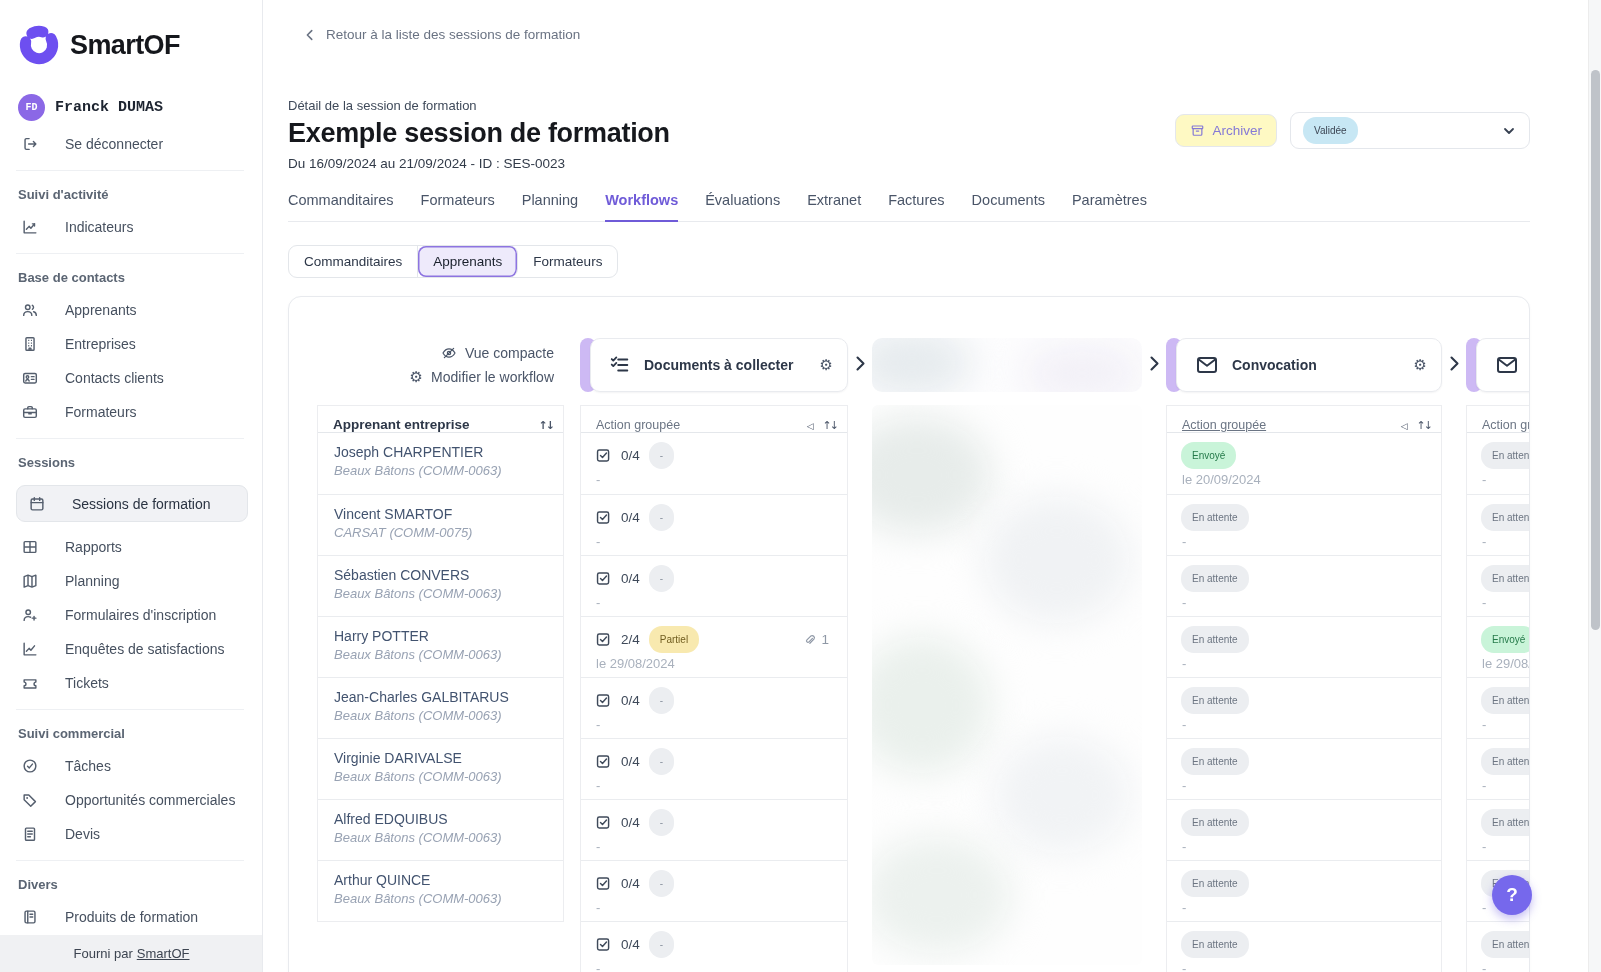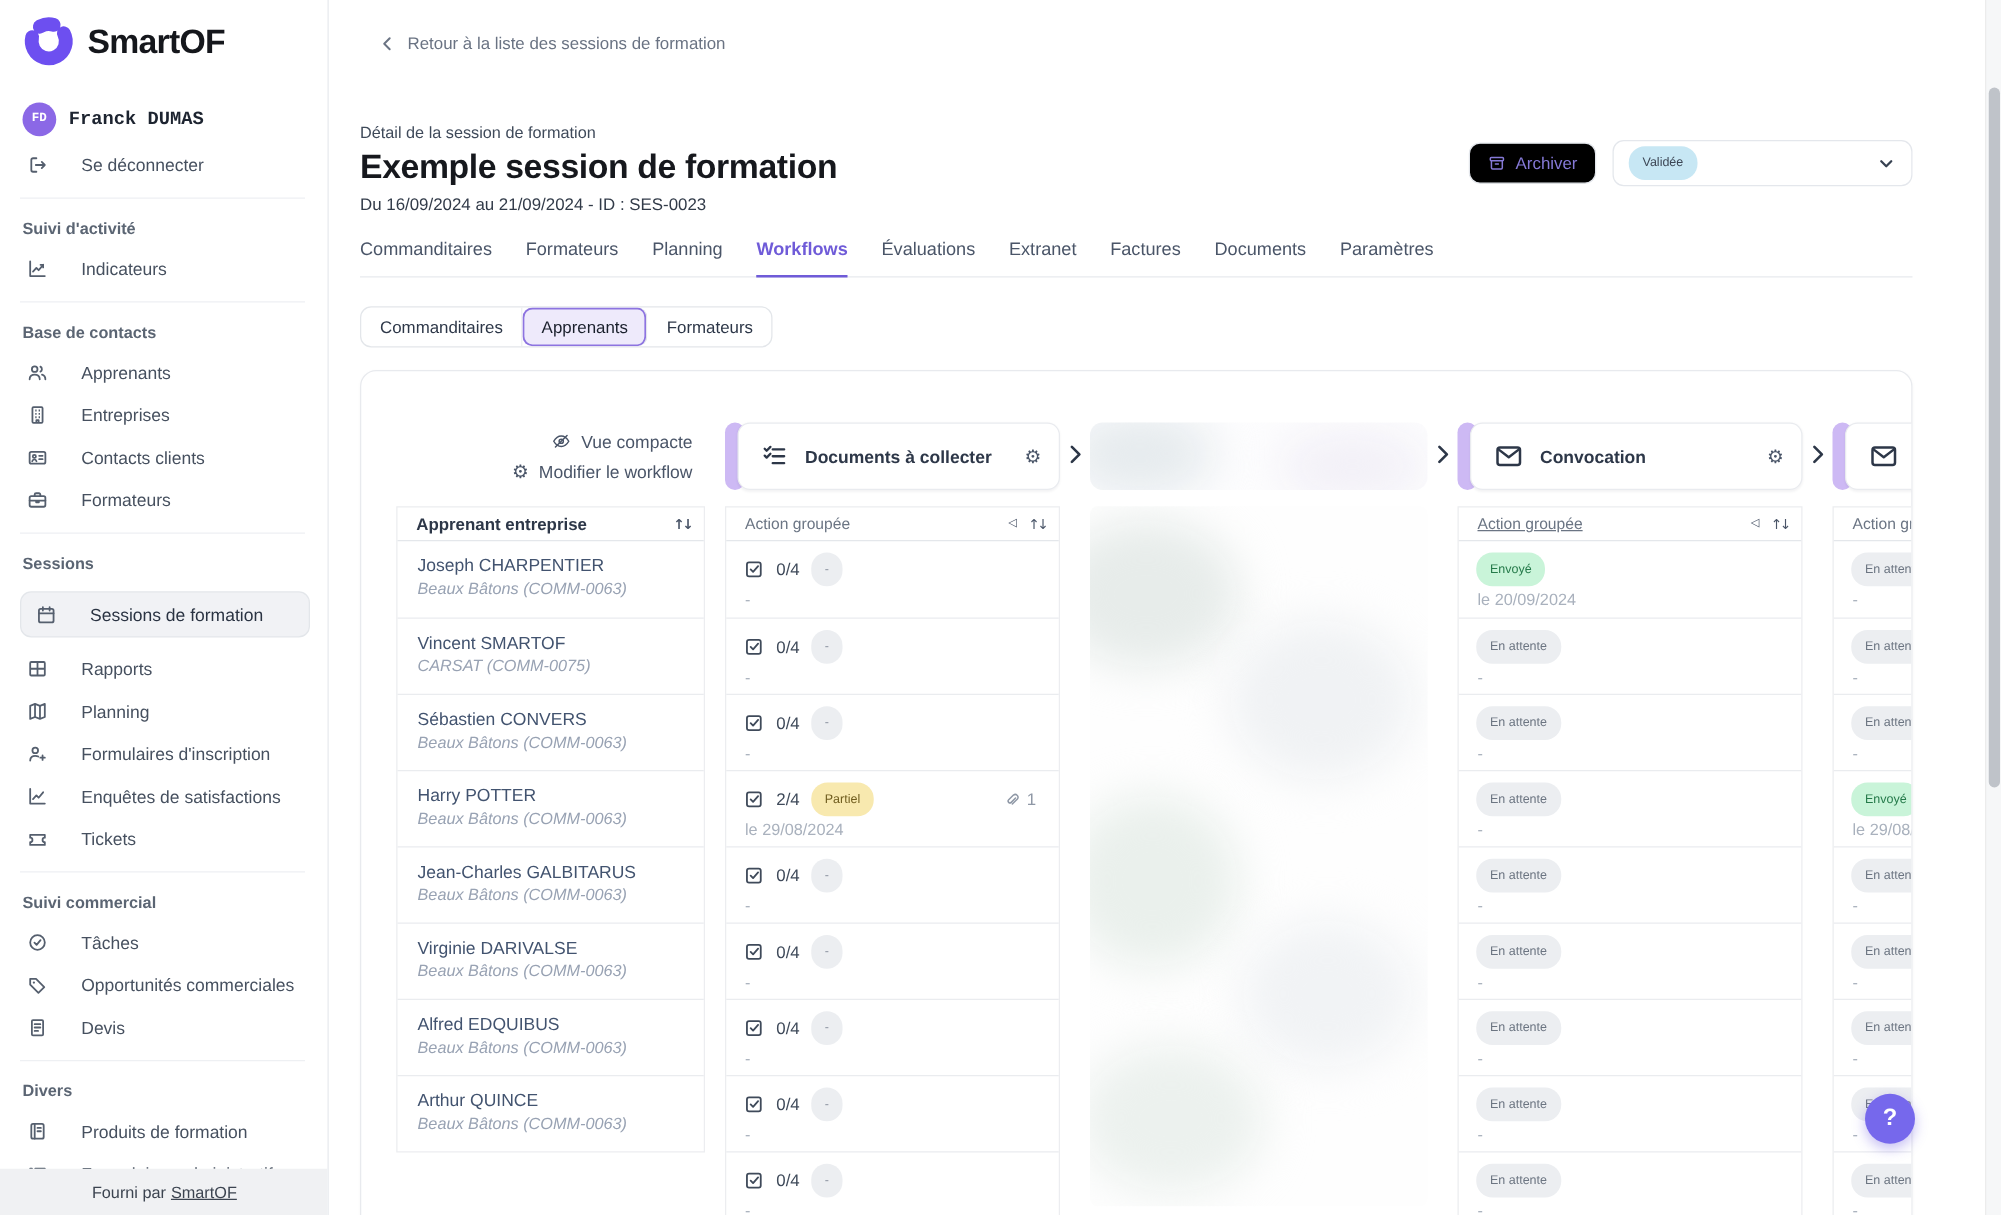--- a/index.html
+++ b/index.html
@@ -3,21 +3,21 @@
 <meta charset="utf-8">
 <style>
   * { margin:0; padding:0; box-sizing:border-box; }
   html,body { width:1601px; height:972px; overflow:hidden; background:#fff;
     font-family:"Liberation Sans","DejaVu Sans",sans-serif; color:#2d3748; }
 
   .app { position:relative; width:1601px; height:972px; }
 
   
   .sidebar { position:absolute; left:0; top:0; width:263px; height:972px;
-    border-right:1px solid #e8eaee; background:#fff; padding:10px 14px 0 16px; overflow:hidden; }
+    border-right:1px solid #e8eaee; background:#fff; padding:22px 14px 0 16px; overflow:hidden; }
   .logo-row { display:flex; align-items:center; gap:10px; margin:2px 0 4px 2px; }
   .logo-mark { width:42px; height:42px; }
   .logo-text { font-size:27px; font-weight:800; color:#15171c; letter-spacing:-0.6px; }
   .user-row { display:flex; align-items:center; gap:10px; margin:28px 0 0 2px;font-family:Liberation Mono, monospace; }
   .avatar { width:27px; height:27px; border-radius:50%; background:#8b68e6; color:#fff;
     font-size:10px; font-weight:700; display:flex; align-items:center; justify-content:center; }
   .user-name { font-size:15px; font-weight:700; color:#1d2430; }
   .sitem { display:flex; align-items:center; gap:26px; margin:15px 0 0 4px; font-size:14px; color:#46505f; cursor:pointer; }
   .sitem .sic { width:19px; height:19px; color:#555f6e; display:flex; align-items:center; justify-content:center; flex:0 0 auto; }
   .sitem.active { background:#f1f2f5; border:1px solid #e3e6ea; border-radius:9px; padding:8px 10px; margin-left:0; color:#2a3342; }
@@ -31,21 +31,21 @@
   .main { position:absolute; left:263px; top:0; width:1338px; height:972px; padding:0 71px 0 25px; }
   .back-row { display:flex; align-items:center; gap:9px; margin:27px 0 0 15px;
     font-size:13.5px; color:#6a7383; cursor:pointer; }
   .back-row svg { color:#6a7383; }
 
   .header-row { display:flex; justify-content:space-between; align-items:flex-start; margin-top:56px; }
   .eyebrow { font-size:13px; color:#3f4a5a; }
   .page-title { font-size:27px; font-weight:700; color:#16181d; margin-top:5px; letter-spacing:-0.3px; }
   .subtitle { font-size:13.5px; color:#323b49; margin-top:7px; }
   .hdr-actions { display:flex; align-items:center; gap:13px; margin-top:14px; }
-  .btn-archive { display:flex; align-items:flex-end; gap:7px; padding:8px 14px; background:#000000;
+  .btn-archive { display:flex; align-items:flex-end; gap:7px; padding:8px 14px; background:#fef9c3;
     border:1px solid #e4e7ec; border-radius:9px; font-size:13.5px; color:#8579d6; cursor:pointer; }
   .status-select { width:240px; height:37px; border:1px solid #e4e7ec; border-radius:9px; background:#fff;
     display:flex; align-items:center; padding:0 12px; cursor:pointer; justify-content:space-between; }
   .pill { display:inline-block; padding:8px 11px; border-radius:13px; font-size:10px; white-space:nowrap; }
   .b-info { background:#c7e7f4; color:#3c4654; }
   .b-success { background:#c9f4d9; color:#257a4a; }
   .b-warning { background:#f8e9af; color:#705d1f; }
   .b-pending { background:#eceef1; color:#6c7582; }
   .b-empty { background:#eceef1; color:#8b93a0; }
 
@@ -74,21 +74,21 @@
   .colcard { height:54px; margin-bottom:13px; display:flex; align-items:center; position:relative; }
   .accent { position:absolute; left:0; top:0; width:16px; height:54px; border-radius:8px; background:#cdb9f4; }
   .cardbody { position:relative; margin-left:10px; height:54px; flex:1; background:#fff; border:1px solid #e9ebef;
     border-radius:10px; box-shadow:0 1px 2px rgba(16,24,40,.05); display:flex; align-items:center; gap:13px; padding:0 14px 0 18px; }
   .coltitle { font-size:14px; font-weight:700; color:#2d3748; flex:1; white-space:nowrap; overflow:hidden; }
   .gear { font-family:"DejaVu Sans",sans-serif; font-size:15px; color:#4a5568; cursor:pointer; line-height:1; }
 
   .chevcell { width:24px; flex:0 0 auto; display:flex; justify-content:center; margin-top:17px; cursor:pointer; }
 
   .stable { border:1px solid #ecedf0; background:#fff; }
-  .thead { height:27px; display:flex; align-items:center; padding:0 10px 0 15px; border-bottom:1px solid #e4e7eb;
+  .thead { height:27px; display:flex; align-items:flex-end; padding:0 10px 0 15px; border-bottom:1px solid #e4e7eb;
     font-size:12.5px; color:#6b7584; }
   .thead .lbl { flex:1; cursor:pointer; }
   .thead .lbl.u { text-decoration:underline; }
   .thead.people { font-size:13.5px; font-weight:700; color:#2d3748; }
   .ticons { display:flex; align-items:center; gap:9px; color:#4a5568; }
   .tri { font-family:"DejaVu Sans",sans-serif; font-size:9px; cursor:pointer; }
   .sorter { font-family:"DejaVu Sans",sans-serif; font-size:11px; letter-spacing:-2px; cursor:pointer; }
 
   .row { height:61px; padding:10px 14px; border-top:1px solid #eaecef; cursor:pointer; }
   .row:first-child { border-top:none; }

